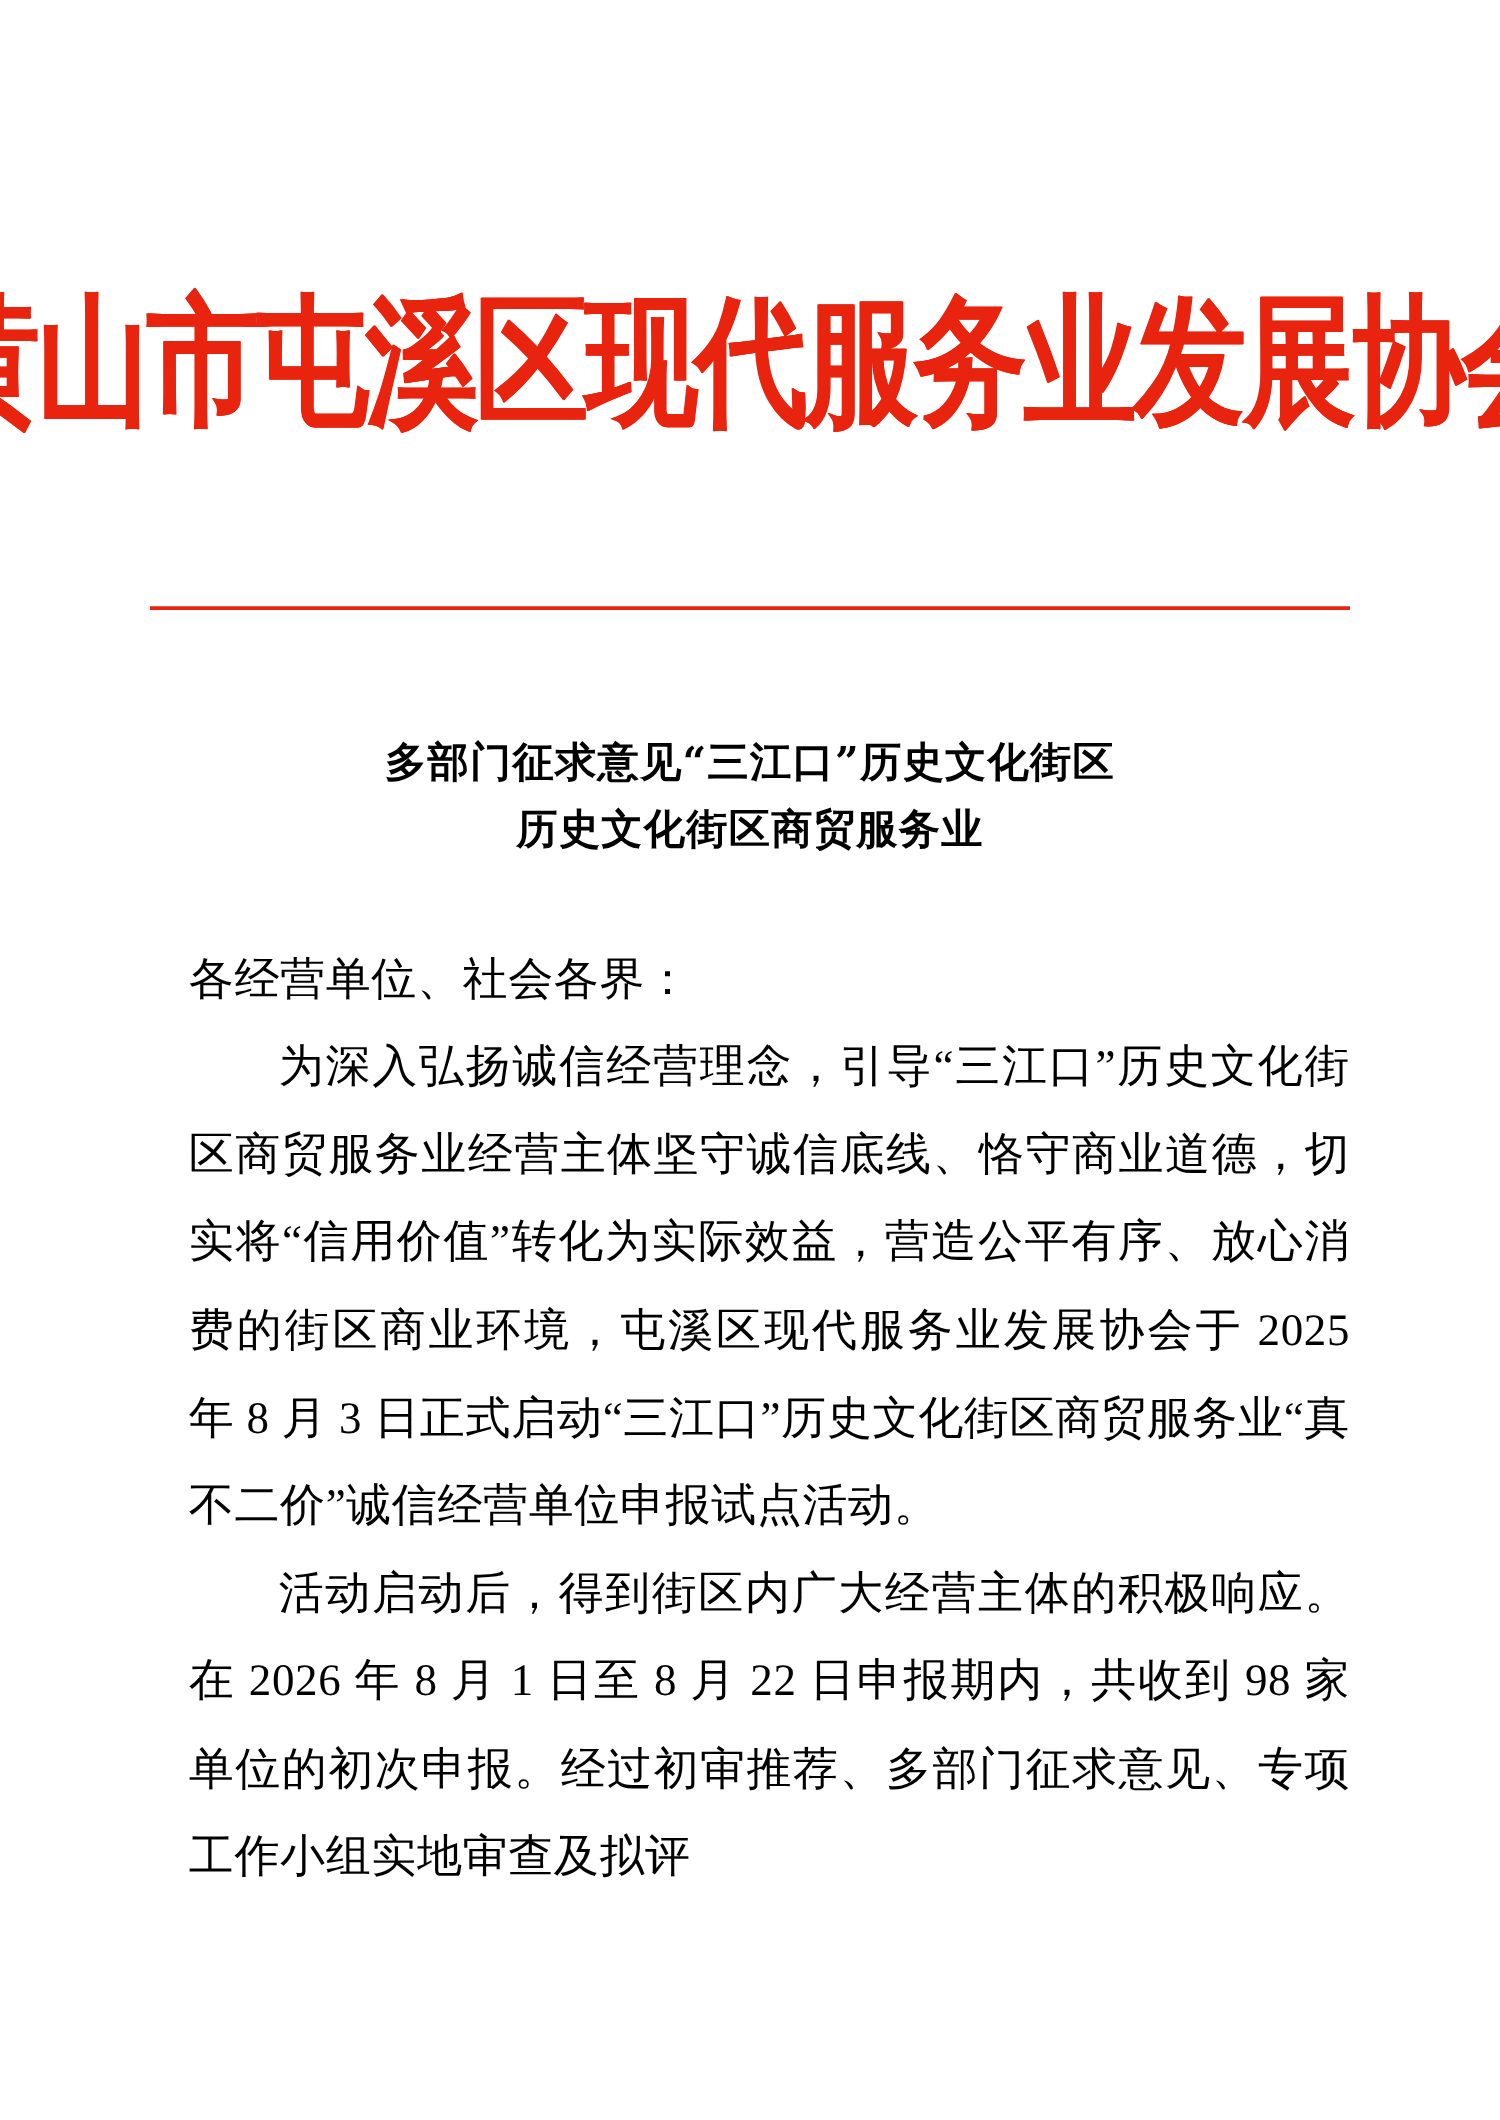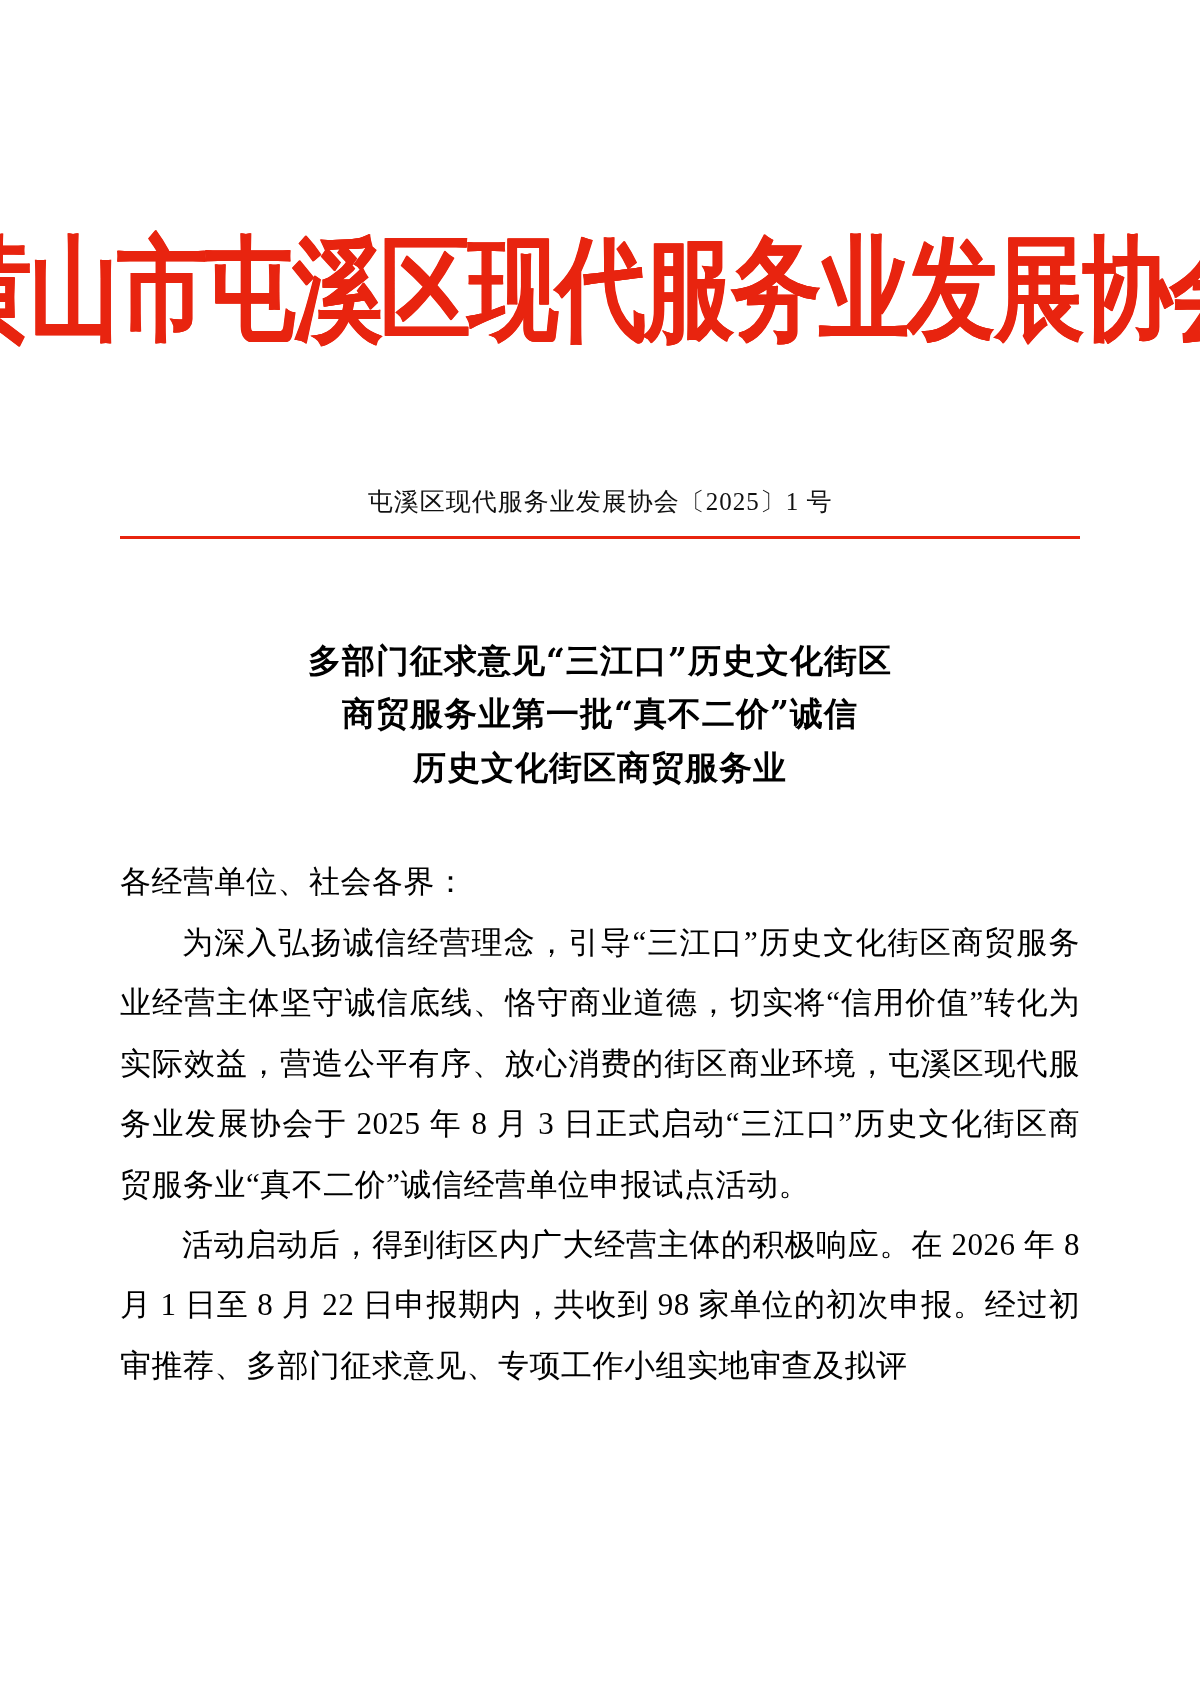--- a/index.html
+++ b/index.html
@@ -72,50 +72,49 @@
     letter-spacing: 1px;
     font-family: "DejaVu Serif", "Liberation Serif", serif;
   }
   .doc-title div {
     white-space: nowrap;
   }
 
   
   .body-text {
     margin-top: 58px;
-    font-size: 31px;
+    font-size: 36px;
     line-height: 1.95;
     letter-spacing: 0.5px;
     text-align: justify;
     text-justify: inter-ideograph;
+    margin-left: 31px;
   }
   .body-text p {
     margin: 0;
   }
   .body-text p.indent {
     text-indent: 2em;
   }
 </style>
 </head>
 <body>
 
 <div class="page">
 
   <div class="letterhead">
     <div class="letterhead-title">黄山市屯溪区现代服务业发展协会</div>
   </div>
 
   <div class="docnum-wrap">
-    <div class="docnum">屯溪区现代服务业发展协会〔2025〕1 号</div>
     <div class="red-rule"></div>
   </div>
 
   <div class="doc-title">
     <div>多部门征求意见“三江口”历史文化街区</div>
-    <div>商贸服务业第一批“真不二价”诚信</div>
     <div>历史文化街区商贸服务业</div>
   </div>
 
   <div class="body-text">
     <p>各经营单位、社会各界：</p>
     <p class="indent">为深入弘扬诚信经营理念，引导“三江口”历史文化街区商贸服务业经营主体坚守诚信底线、恪守商业道德，切实将“信用价值”转化为实际效益，营造公平有序、放心消费的街区商业环境，屯溪区现代服务业发展协会于 2025 年 8 月 3 日正式启动“三江口”历史文化街区商贸服务业“真不二价”诚信经营单位申报试点活动。</p>
     <p class="indent">活动启动后，得到街区内广大经营主体的积极响应。在 2026 年 8 月 1 日至 8 月 22 日申报期内，共收到 98 家单位的初次申报。经过初审推荐、多部门征求意见、专项工作小组实地审查及拟评</p>
   </div>
 
 </div>

